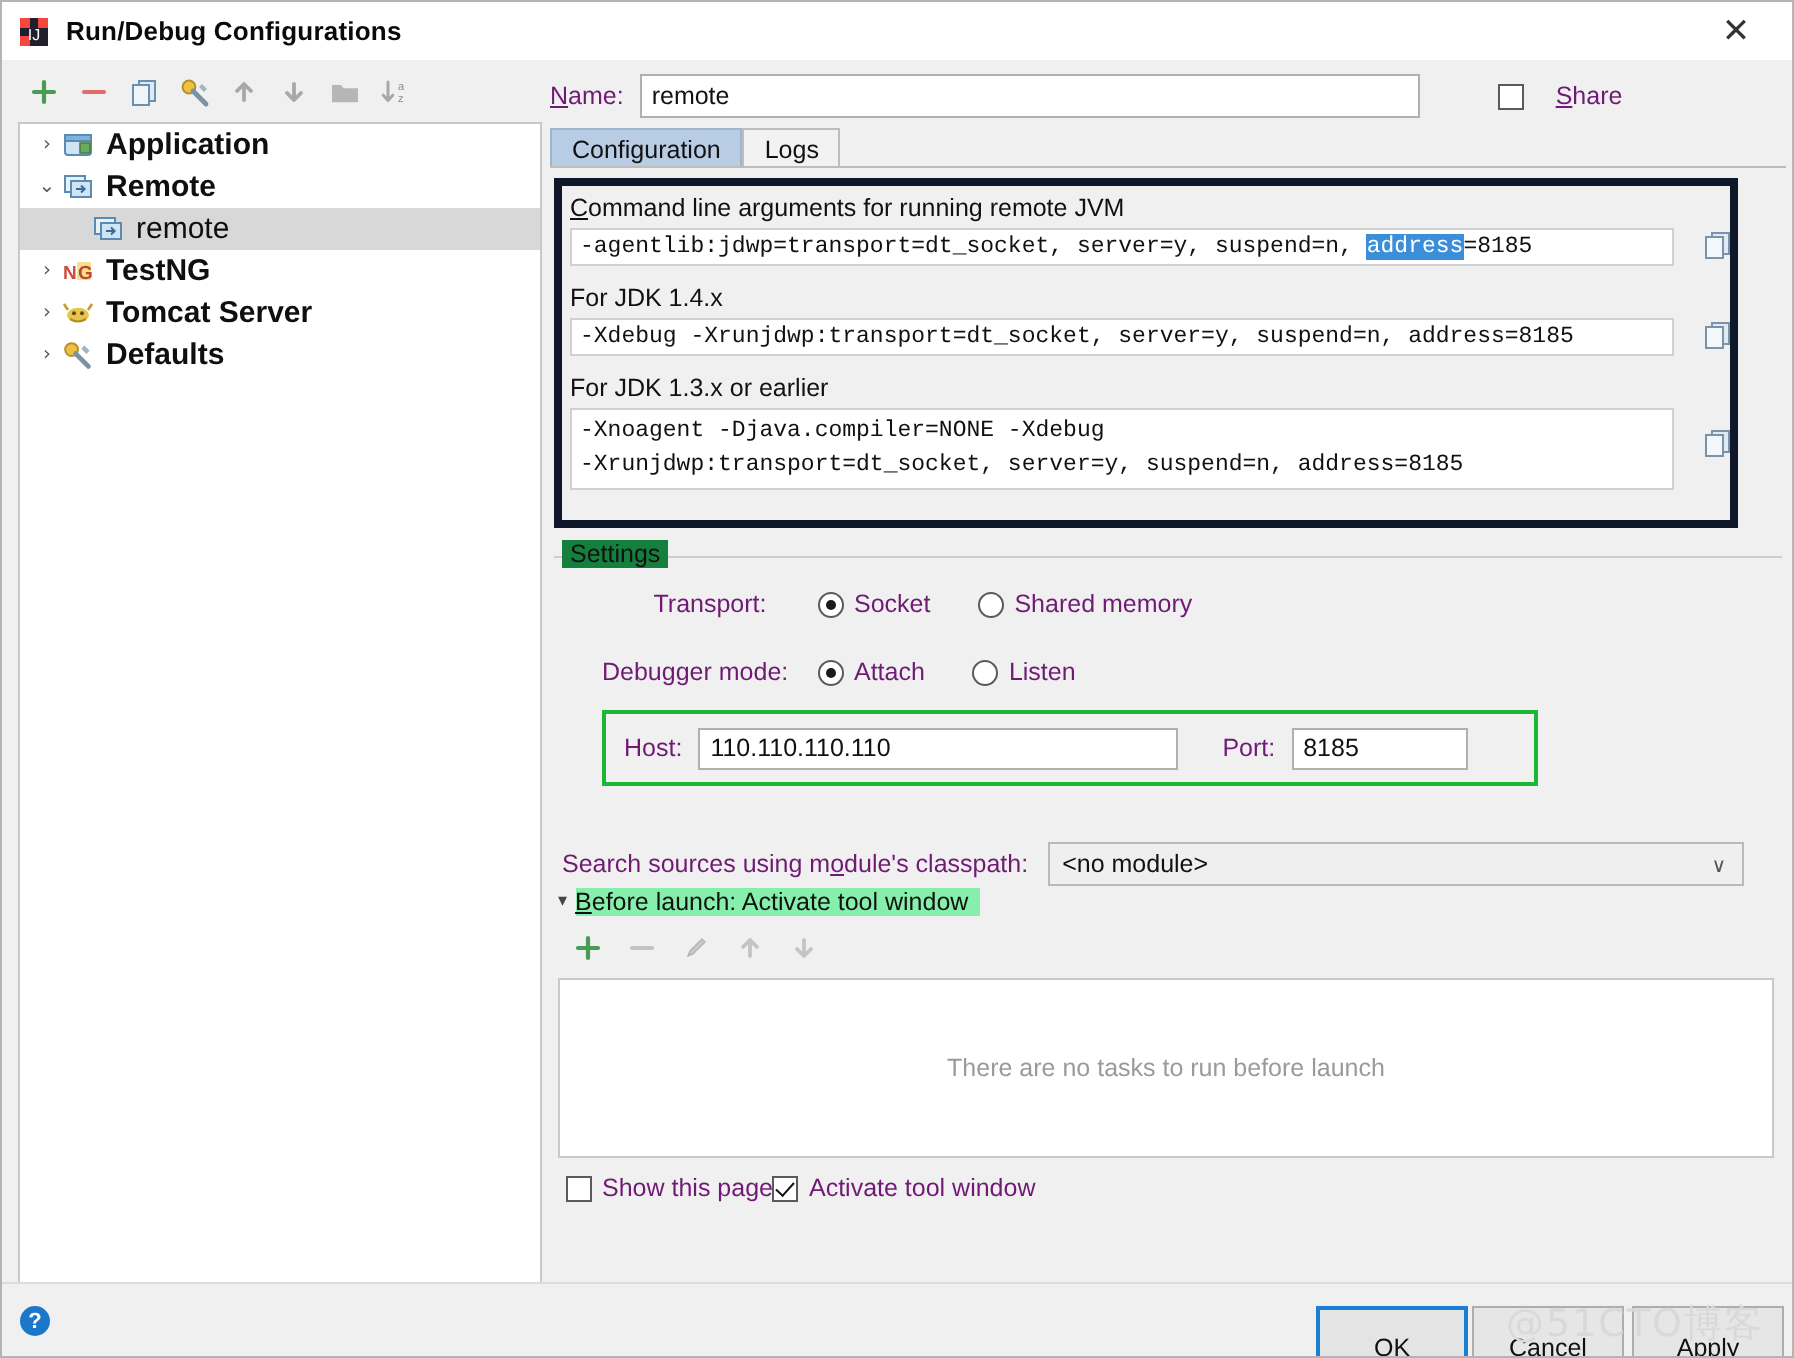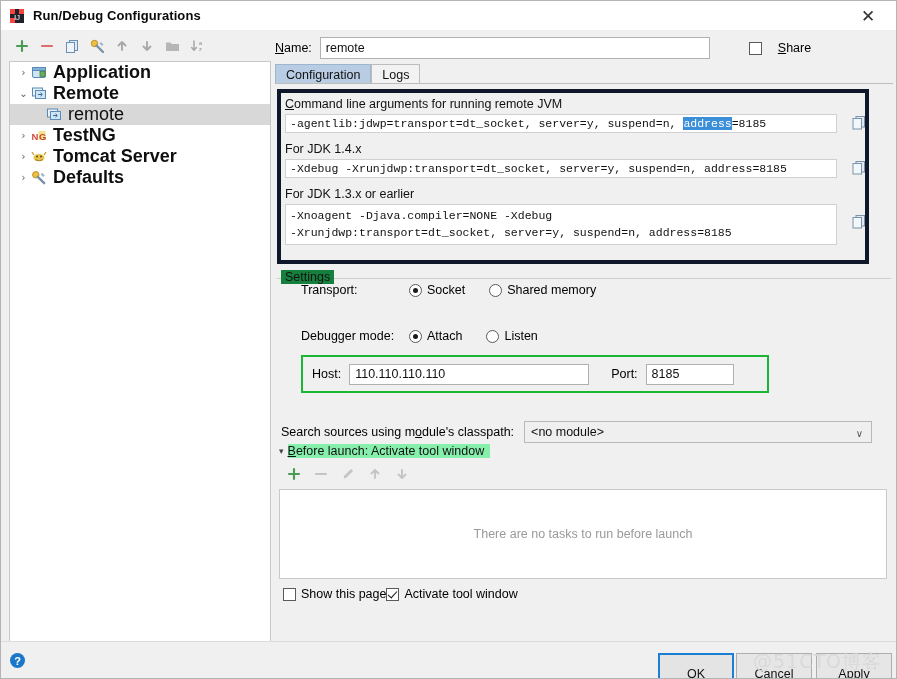--- a/index.html
+++ b/index.html
@@ -71,29 +71,29 @@
     padding-left: 6px; cursor: pointer; white-space: nowrap;
   }
   .tree-row.selected { background: #d8d8d8; }
   .tree-arrow {
     width: 15px; height: 21px; flex: none;
     display: flex; align-items: center; justify-content: center;
     color: #5a5a5a; font-size: 10px;
     font-family: "DejaVu Sans", sans-serif;
   }
   .tree-ico { width: 17px; height: 16px; flex: none; position: relative; margin-right: 5px; }
-  .tree-label { font-size: 18px; font-weight: bold; color: #0f0f0f; }
+  .tree-label { font-size: 15px; font-weight: bold; color: #0f0f0f; }
   .tree-label.plain { font-weight: normal; }
   .indent-1 { padding-left: 36px; }
 
   
   .right { position: absolute; left: 272px; top: 30px; width: 622px; height: 610px; }
 
   .name-row { position: absolute; left: 2px; top: 5px; width: 620px; height: 24px; display: flex; align-items: center; }
-  .lbl { font-size: 12.5px; color: #000000; }
+  .lbl { font-size: 12.5px; color: #701a75; }
   .lbl u { text-decoration: underline; }
   .name-input {
     width: 390px; height: 22px; margin-left: 8px;
     border: 1px solid #b0b0b0; background: #fff;
     font-family: "Liberation Sans", sans-serif; font-size: 12.5px;
     padding: 0 5px; color: #111; outline: none;
   }
   .cb-wrap { display: flex; align-items: center; cursor: pointer; }
   .cbox {
     width: 13px; height: 13px; border: 1px solid #5a5a5a; background: #fff;
@@ -416,21 +416,21 @@
           </span>
         </div>
 
       </div>
     </div>
 
     <div class="settings-group">
       <div class="grp-line"></div>
       <div class="grp-legend">Settings</div>
 
-      <div class="row-setting" style="left:24px; top:12px;">
+      <div class="row-setting" style="left:24px; top:24px;text-align:center;">
         <span class="lbl" style="width:108px;">Transport:</span>
         <span class="radio-wrap">
           <span class="radio on"></span>
           <span class="lbl">Socket</span>
         </span>
         <span class="radio-wrap" style="margin-left:24px;">
           <span class="radio"></span>
           <span class="lbl">Shared memory</span>
         </span>
       </div>

